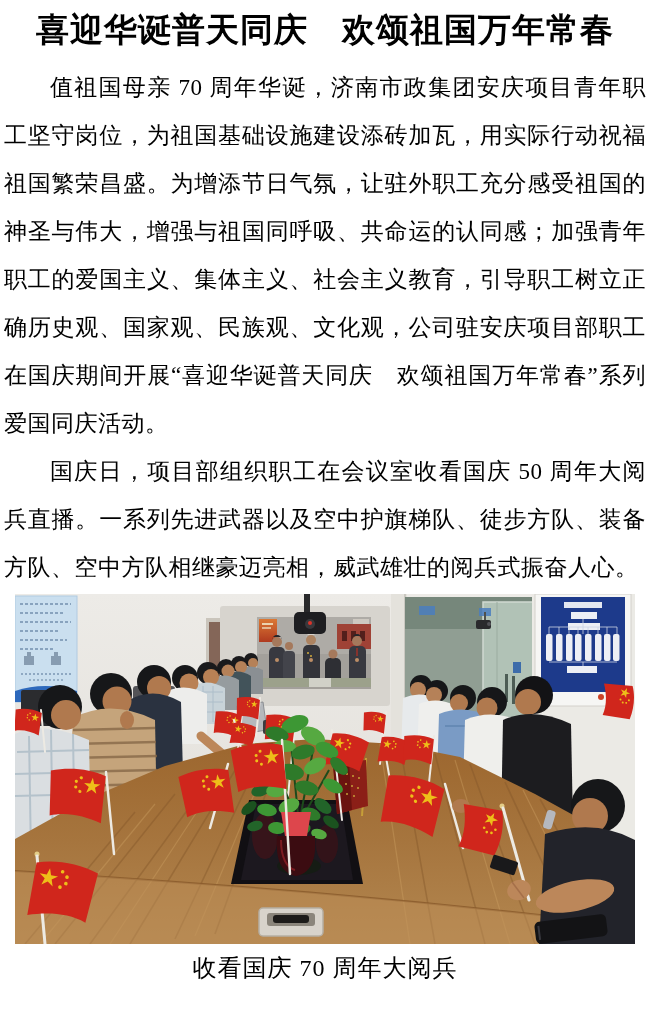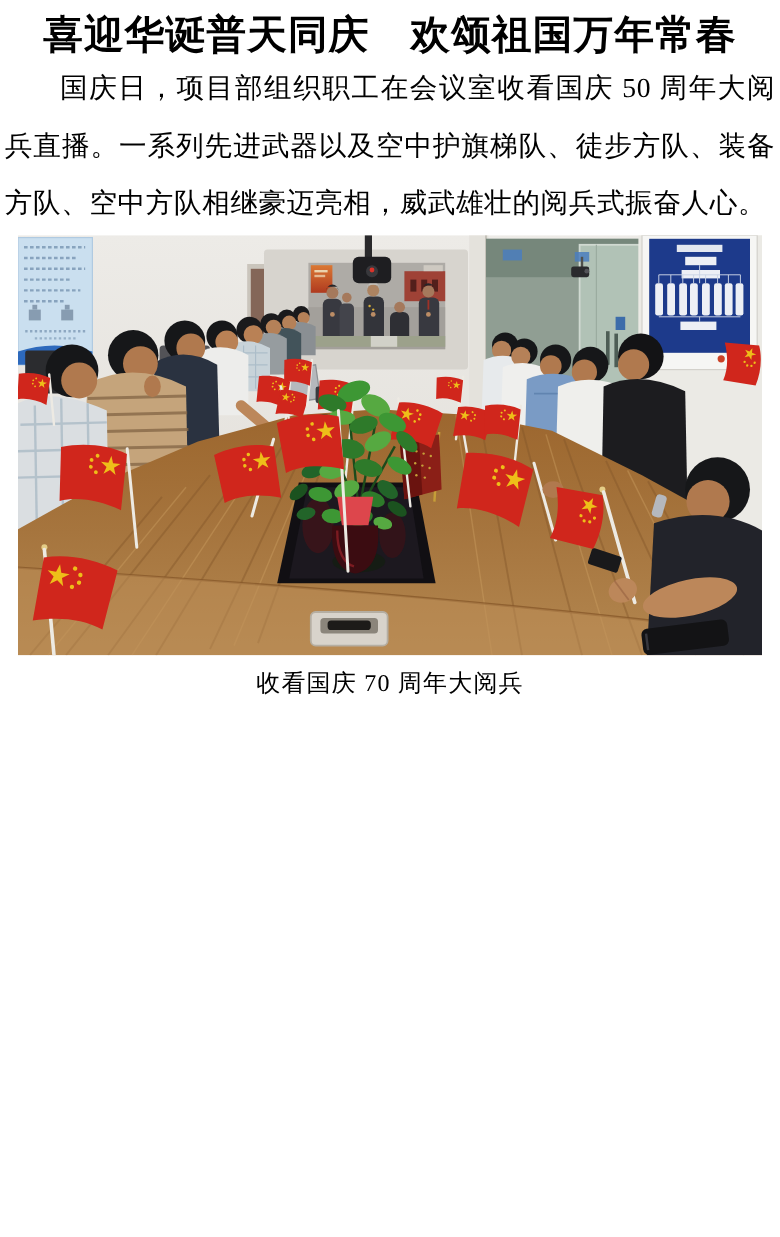--- a/index.html
+++ b/index.html
@@ -14,30 +14,31 @@
   }
   .content{padding:0 4px;}
   p.body-para{
     margin:0;font-size:23px;line-height:48px;letter-spacing:0.5px;
     text-align:justify;text-indent:2em;
   }
   p.body-para.first{margin-top:14px;}
   figure.photo{margin:2px auto 0 auto;width:620px;padding:0;}
   figure.photo svg{display:block;}
   figcaption.caption{
-    text-align:center;font-size:20px;line-height:30px;margin-top:9px;
+    text-align:center;font-size:24px;line-height:30px;margin-top:9px;
     letter-spacing:1px;width:650px;margin-left:-15px;
   }
 </style>
 </head>
 <body>
 
 <div class="page">
   <h1 class="title">喜迎华诞普天同庆　欢颂祖国万年常春</h1>
   <div class="content">
+    <p class="body-para first">值祖国母亲 70 周年华诞，济南市政集团安庆项目青年职工坚守岗位，为祖国基础设施建设添砖加瓦，用实际行动祝福祖国繁荣昌盛。为增添节日气氛，让驻外职工充分感受祖国的神圣与伟大，增强与祖国同呼吸、共命运的认同感；加强青年职工的爱国主义、集体主义、社会主义教育，引导职工树立正确历史观、国家观、民族观、文化观，公司驻安庆项目部职工在国庆期间开展“喜迎华诞普天同庆　欢颂祖国万年常春”系列爱国同庆活动。</p>
     <p class="body-para">国庆日，项目部组织职工在会议室收看国庆 50 周年大阅兵直播。一系列先进武器以及空中护旗梯队、徒步方队、装备方队、空中方队相继豪迈亮相，威武雄壮的阅兵式振奋人心。</p>
   </div>
 
   <figure class="photo">
     <svg width="620" height="350" viewBox="0 0 620 350" xmlns="http://www.w3.org/2000/svg">
       <defs>
         <path id="star" d="M0,-1 L0.2245,-0.309 L0.951,-0.309 L0.363,0.118 L0.588,0.809 L0,0.382 L-0.588,0.809 L-0.363,0.118 L-0.951,-0.309 L-0.2245,-0.309 Z"></path>
         <g id="flagShape">
           <path d="M0,2 C14,-3 32,-3 48,2 L45,41 C31,36 15,38 0,43 Z" fill="#d5271d"></path>
           <use href="#star" transform="translate(11,12) scale(7.5)" fill="#f3c21a"></use>

